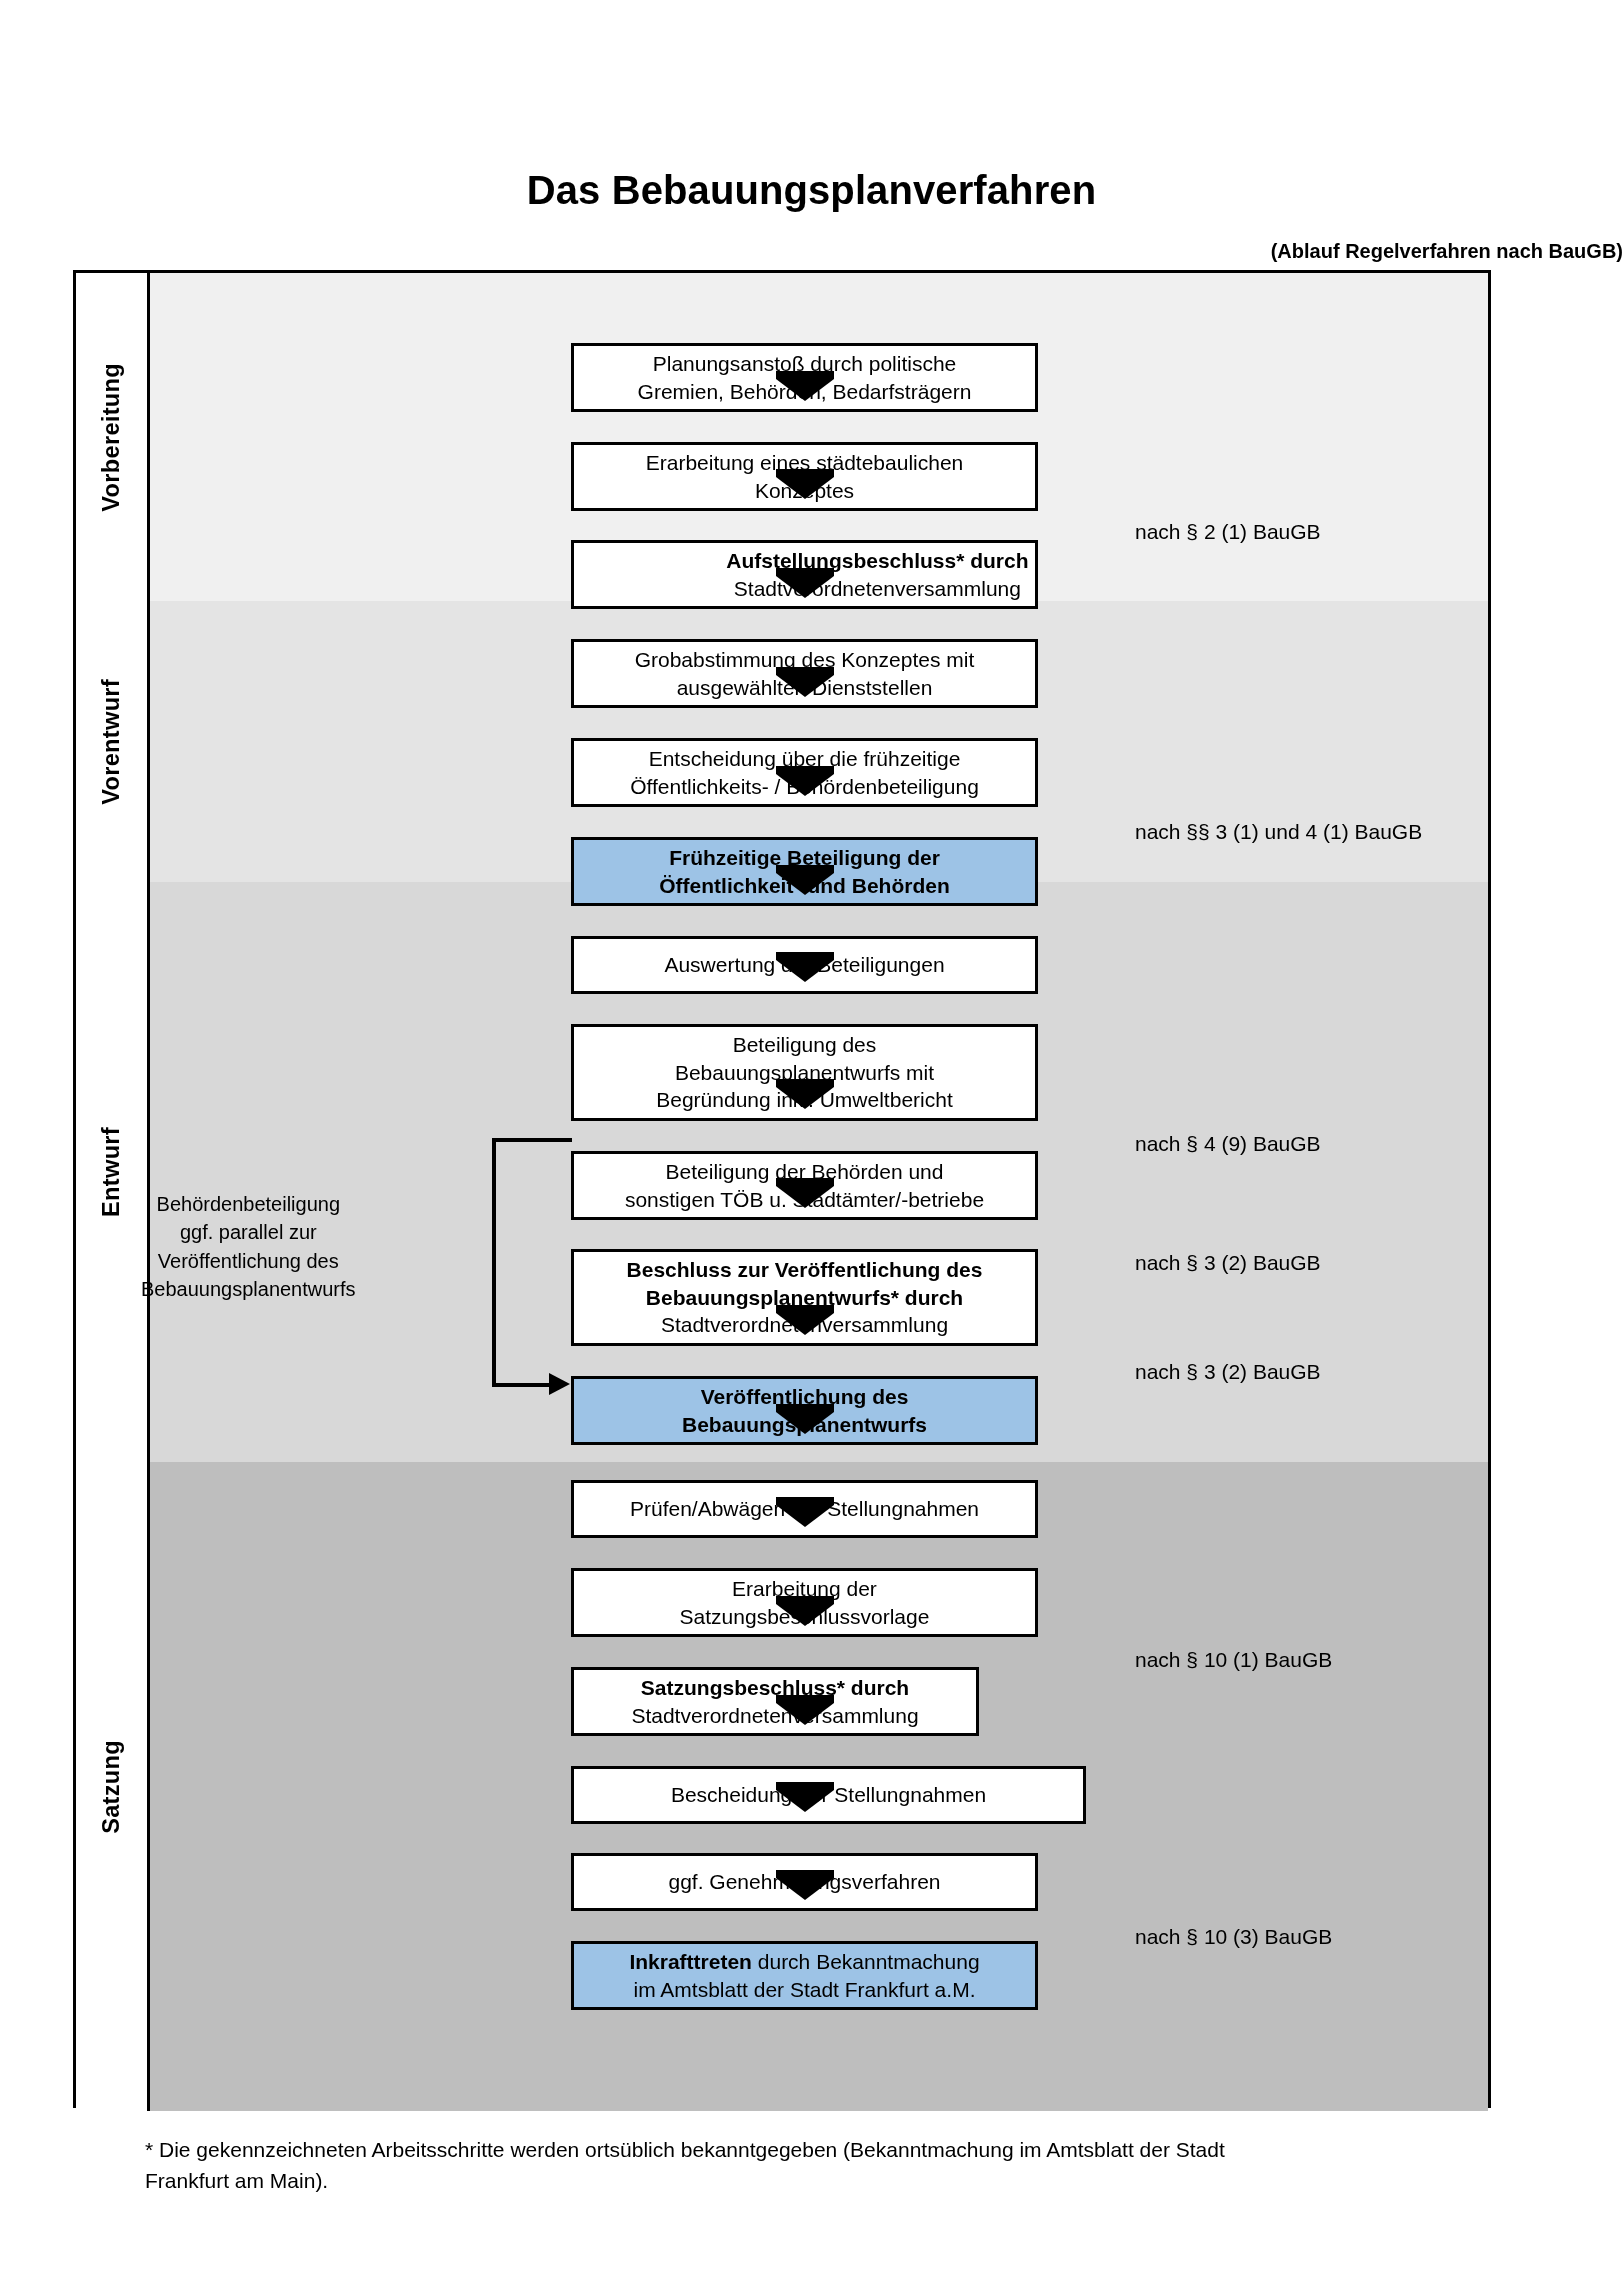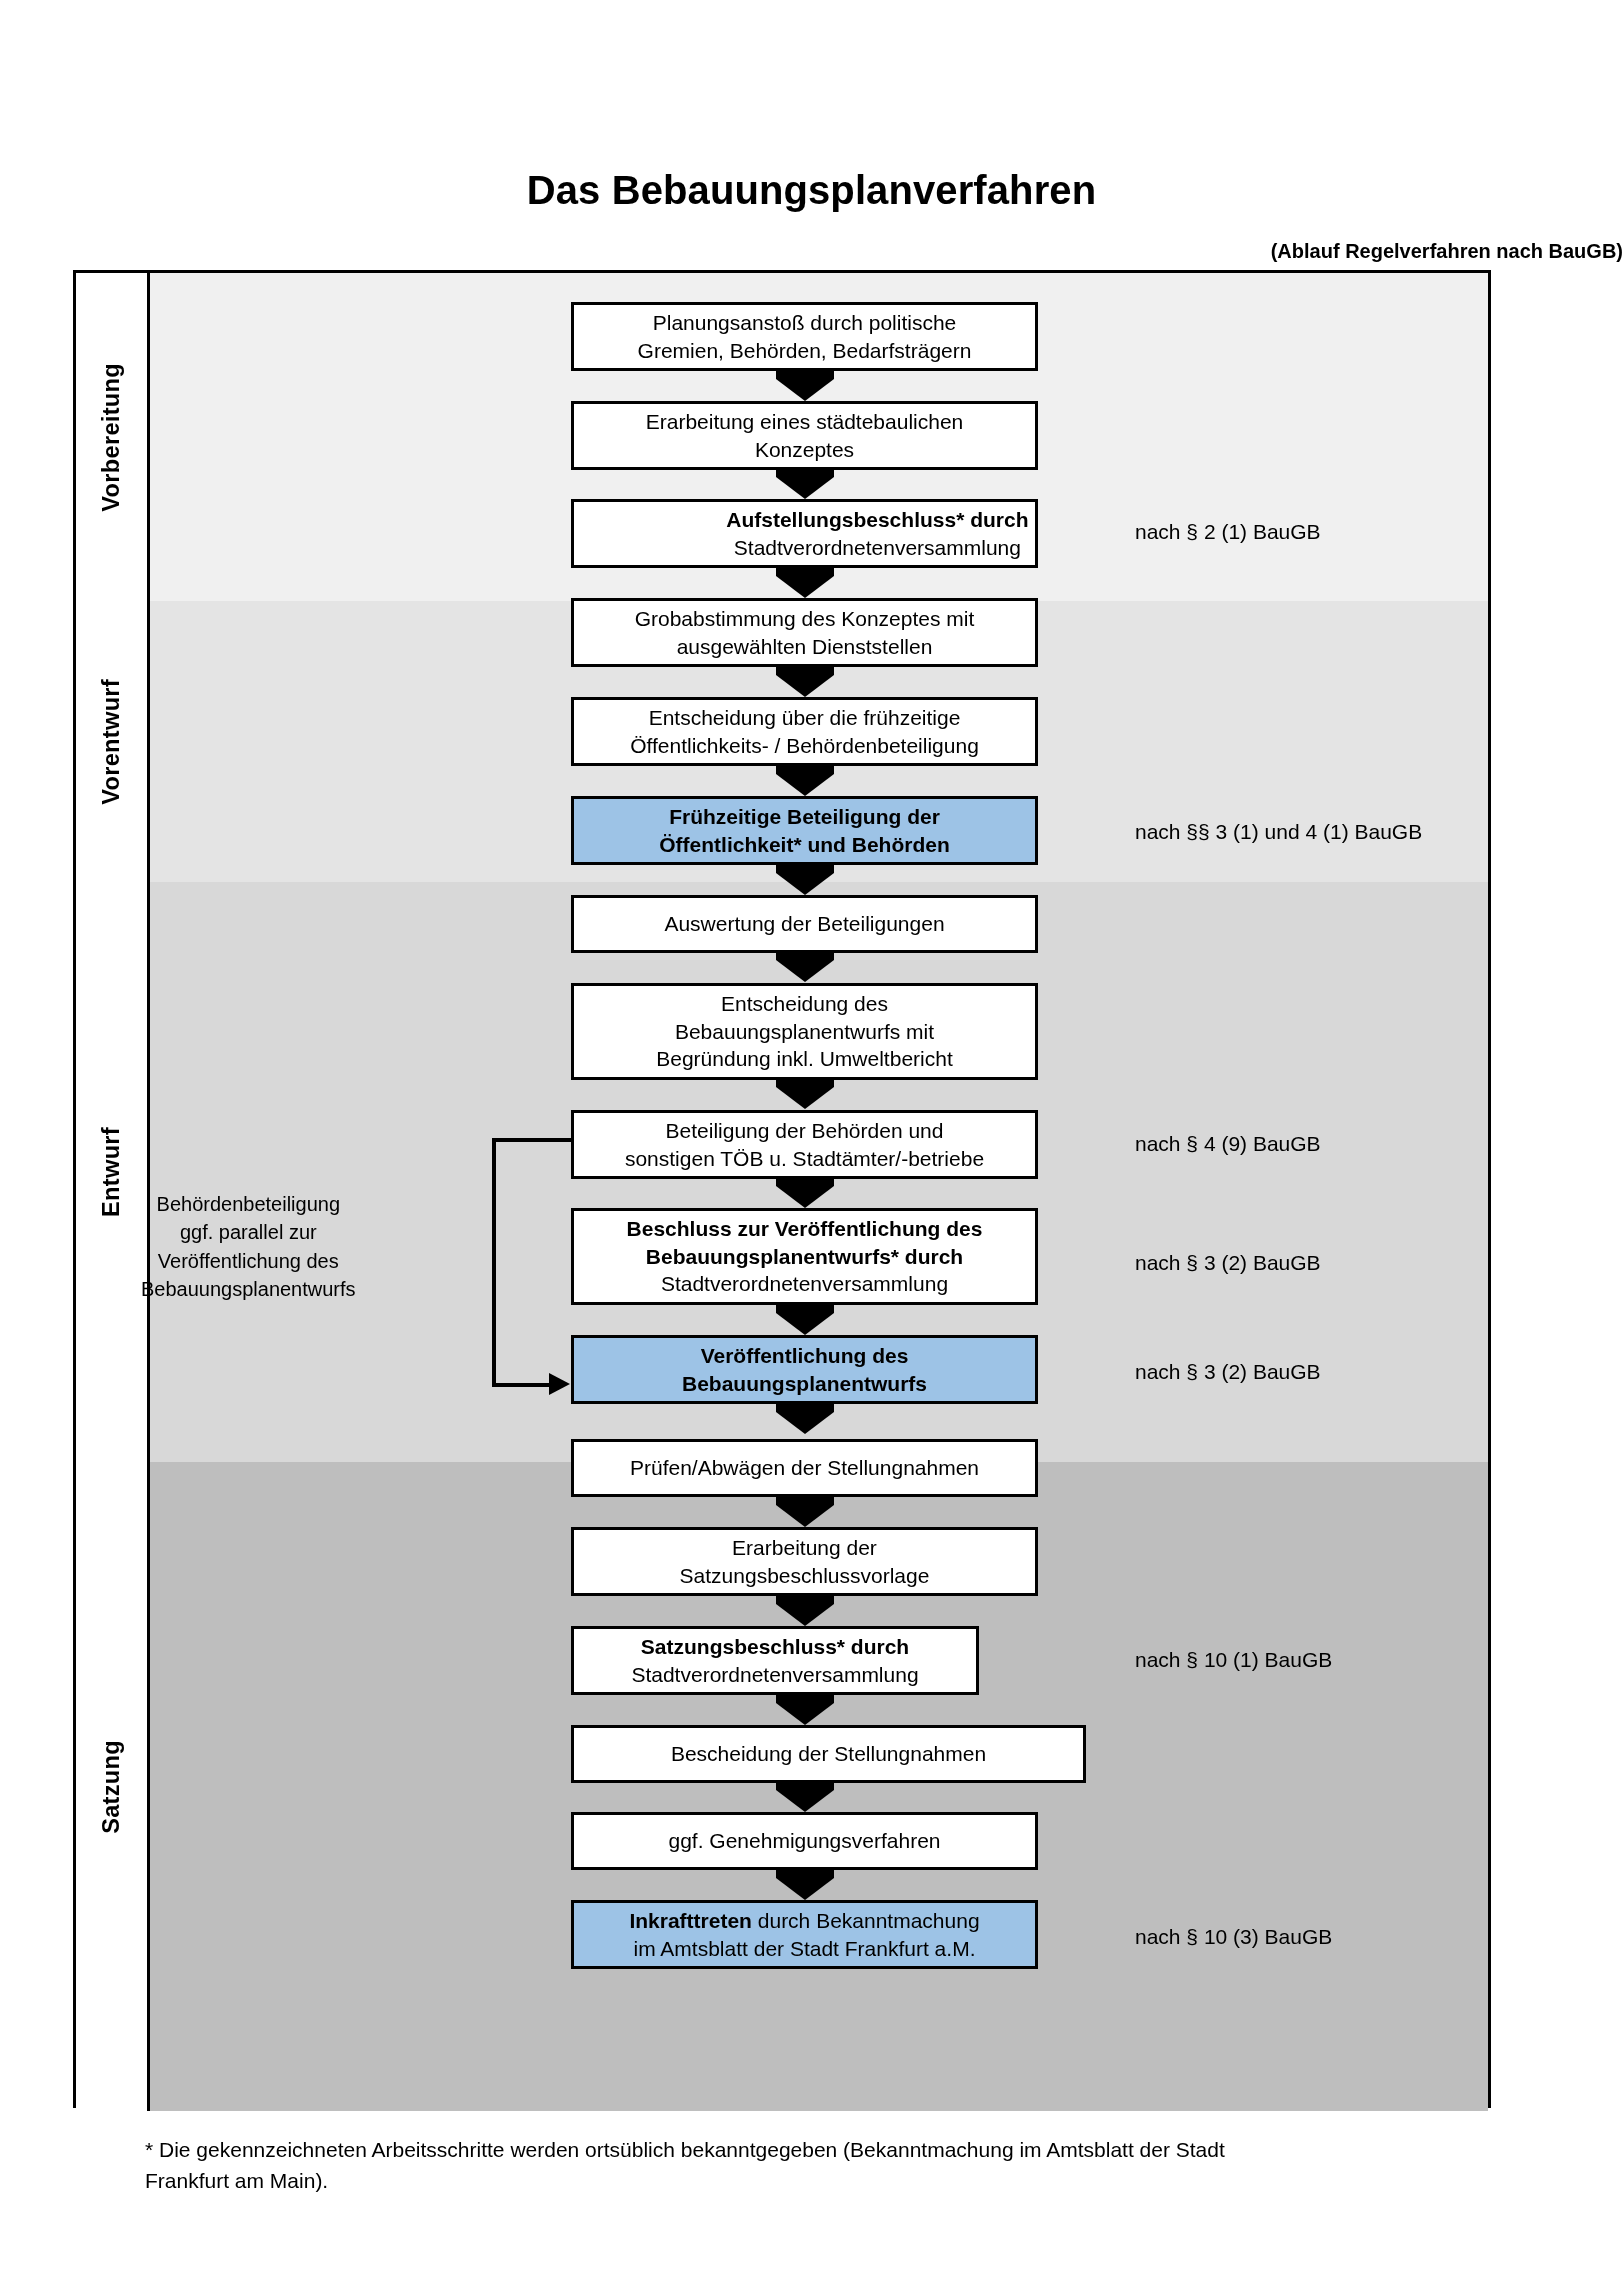--- a/index.html
+++ b/index.html
@@ -103,20 +103,21 @@
     box-sizing: border-box;
     border: 3.3px solid #000000;
     background: #ffffff;
     display: flex;
     align-items: center;
     justify-content: center;
     text-align: center;
     font-size: 21px;
     line-height: 1.32;
     padding: 2.6px 6.5px;
+    margin-top: 41px;
   }
   .pbox.blue { background: #9dc3e6; }
   .pbox b { font-weight: bold; }
 
   
   .arrow-down {
     position: absolute;
     width: 0;
     height: 0;
   }
@@ -289,21 +290,21 @@
       <span>Auswertung der Beteiligungen</span>
     </span>
   </div>
   <div class="arrow-down" style="left:729px; top:679px;">
     <div class="stem" style="height:7.9px;"></div>
       <div class="head" style="top:7.9px;"></div>
   </div>
 
   <div class="pbox" style="left:495px; top:710px; width:467px; height:97px;">
     <span>
-      <span>Entscheidung des</span><br>
+      <span>Beteiligung des</span><br>
       <span>Bebauungsplanentwurfs mit</span><br>
       <span>Begründung inkl. Umweltbericht</span>
     </span>
   </div>
   <div class="arrow-down" style="left:729px; top:806px;">
     <div class="stem" style="height:7.9px;"></div>
       <div class="head" style="top:7.9px;"></div>
   </div>
 
   <div class="pbox" style="left:495px; top:837px; width:467px; height:69px;">

